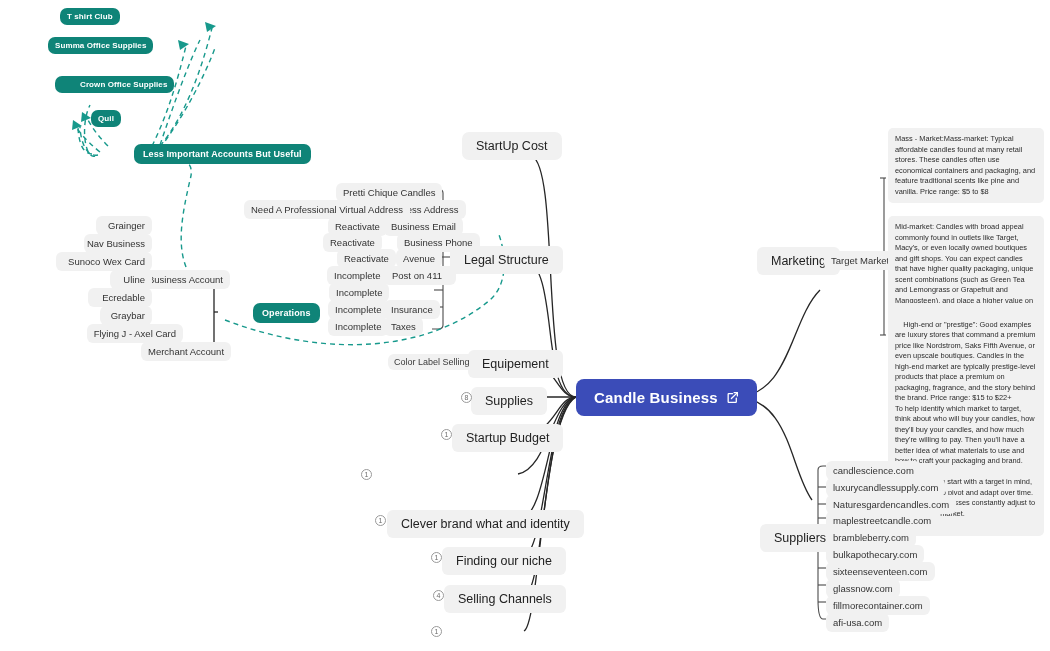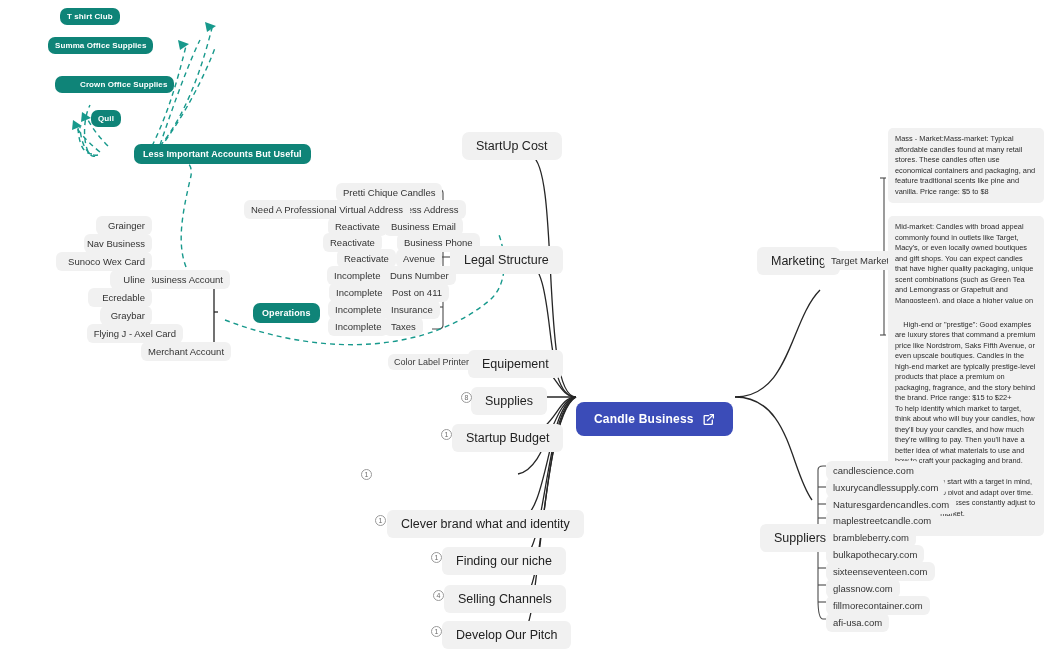--- a/index.html
+++ b/index.html
@@ -26,22 +26,22 @@
   .teal{
     background:#0f8478;border-radius:7px;color:#ffffff;font-weight:bold;
     display:flex;align-items:center;justify-content:center;letter-spacing:.1px;margin-left:36px;
   }
   .teal.t1{font-size:9px;padding:5px 9px;}
   .teal.t2{font-size:8px;padding:4px 7px;}
 
   
   .root{
     background:#3b4cb8;border-radius:8px;color:#fff;
-    font-size:12px;font-weight:bold;display:flex;align-items:center;gap:8px;
-    padding:10px 18px;letter-spacing:.2px;margin-top:23px;
+    font-size:15px;font-weight:bold;display:flex;align-items:center;gap:8px;
+    padding:10px 18px;letter-spacing:.2px;
   }
   .root .ext{display:inline-flex;align-items:center;}
 
   
   .badge{
     position:absolute;width:11px;height:11px;border-radius:50%;
     border:1px solid #9a9a9a;background:#fff;color:#6d6d6d;
     font-size:7px;line-height:9px;text-align:center;
     display:flex;align-items:center;justify-content:center;
   }
@@ -184,21 +184,21 @@
   </div>
 
   <div class="node pill lvl1" style="left:450px;top:246px;">
     <span>Legal Structure</span>
   </div>
 
   <div class="node pill lvl1" style="left:468px;top:350px;">
     <span>Equipement</span>
   </div>
   <div class="node pill lvl3" style="left:388px;top:354px;">
-    <span>Color Label Printer</span>
+    <span>Color Label Selling</span>
   </div>
 
   <div class="node pill lvl1" style="left:471px;top:387px;">
     <span>Supplies</span>
   </div>
   <div class="node badge" style="left:461px;top:392px;">
     <span>8</span>
   </div>
 
   <div class="node pill lvl1" style="left:452px;top:424px;">
@@ -226,23 +226,20 @@
     <span>1</span>
   </div>
 
   <div class="node pill lvl1" style="left:444px;top:585px;">
     <span>Selling Channels</span>
   </div>
   <div class="node badge" style="left:433px;top:590px;">
     <span>4</span>
   </div>
 
-  <div class="node pill lvl1" style="left:442px;top:621px;">
-    <span>Develop Our Pitch</span>
-  </div>
   <div class="node badge" style="left:431px;top:626px;">
     <span>1</span>
   </div>
 
   <div class="node pill lvl2" style="left:404px;top:183px;">
     <span>LLC</span>
   </div>
   <div class="node pill lvl2" style="left:336px;top:183px;">
     <span>Pretti Chique Candles</span>
   </div>
@@ -275,21 +272,21 @@
     <span>Reactivate</span>
   </div>
 
   <div class="node pill lvl2" style="left:383px;top:266px;">
     <span>Duns Number</span>
   </div>
   <div class="node pill lvl2" style="left:327px;top:266px;">
     <span>Incomplete</span>
   </div>
 
-  <div class="node pill lvl2" style="left:385px;top:283px;justify-content:flex-end;">
+  <div class="node pill lvl2" style="left:385px;top:266px;justify-content:flex-end;">
     <span>Post on 411</span>
   </div>
   <div class="node pill lvl2" style="left:329px;top:283px;">
     <span>Incomplete</span>
   </div>
 
   <div class="node pill lvl2" style="left:384px;top:300px;">
     <span>Insurance</span>
   </div>
   <div class="node pill lvl2" style="left:328px;top:300px;">

